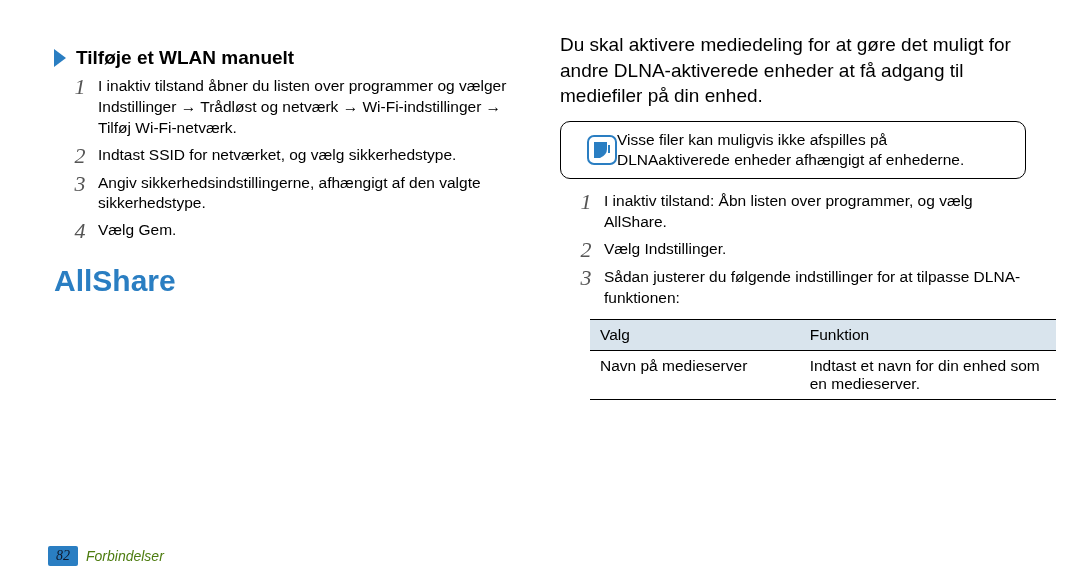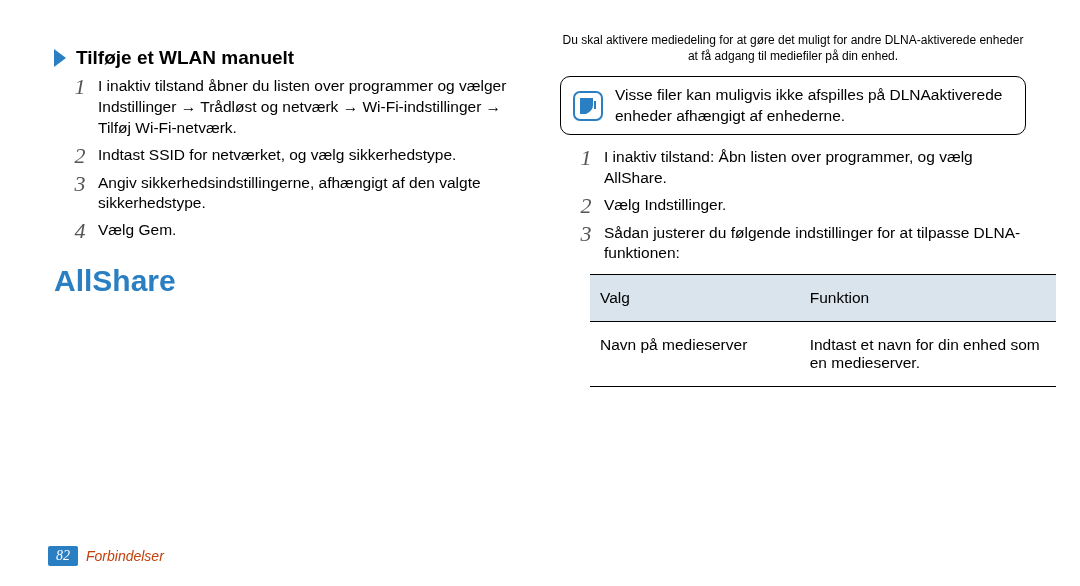--- a/index.html
+++ b/index.html
@@ -5,30 +5,30 @@
   html,body{margin:0;padding:0;width:1080px;height:586px;background:#fff;font-family:"Segoe UI",Arial,sans-serif;color:#000;}
   .page{display:flex;gap:40px;padding:28px 54px 0 54px;box-sizing:border-box;height:100%;position:relative;}
   .col{width:470px;}
   .sub-head{display:flex;align-items:center;gap:8px;font-weight:bold;font-size:19px;margin:18px 0 6px 0;line-height:1.25;}
   .chev{display:inline-block;}
   .chev svg{display:block;}
   .step{display:flex;gap:10px;margin:6px 0 6px 18px;font-size:15.5px;line-height:1.35;}
   .step .num{font-style:italic;font-family:Georgia,"Times New Roman",serif;font-size:22px;color:#555;min-width:16px;text-align:center;line-height:1;}
   .step .body{flex:1;}
   .allshare-title{font-size:30px;font-weight:bold;color:#2a7ec2;margin:22px 0 4px 0;}
-  .para{font-size:12px;line-height:1.35;margin:4px 0;text-align:center;}
-  .note-box{display:flex;align-items:center;gap:12px;border:1px solid #000;border-radius:10px;padding:8px 12px;margin:12px 0;font-size:15.5px;line-height:1.3;}
+  .para{font-size:19px;line-height:1.35;margin:4px 0;}
+  .note-box{display:flex;align-items:center;border:1px solid #000;border-radius:10px;padding:8px 26px;margin:12px 0;font-size:15.5px;line-height:1.3;}
   .note-icon{width:30px;height:30px;flex:0 0 30px;}
   table{border-collapse:collapse;width:100%;margin:10px 0 0 30px;font-size:15.5px;}
-  td{border-top:1px solid #000;border-bottom:1px solid #000;padding:14px 10px;vertical-align:top;}
+  td{border-top:1px solid #000;border-bottom:1px solid #000;padding:6px 10px;vertical-align:top;}
   tr.header td{background:#d9e4ed;}
   td:first-child{width:45%;}
   .footer{position:absolute;left:48px;bottom:20px;display:flex;align-items:center;gap:8px;font-size:14px;}
-  .page-num{background:#2a7ec2;color:#ffffff;font-style:italic;padding:2px 8px;border-radius:2px;font-family:Georgia,serif;}
-  .section-name{font-style:italic;color:#c2410c;}
+  .page-num{background:#2a7ec2;color:#0f172a;font-style:italic;padding:2px 8px;border-radius:2px;font-family:Georgia,serif;}
+  .section-name{font-style:italic;color:#4d7c0f;}
   b{font-weight:normal;}
 </style>
 </head>
 <body>
 
 <div class="page">
 
   <div class="col">
     <div class="sub-head">
       <span class="chev">

